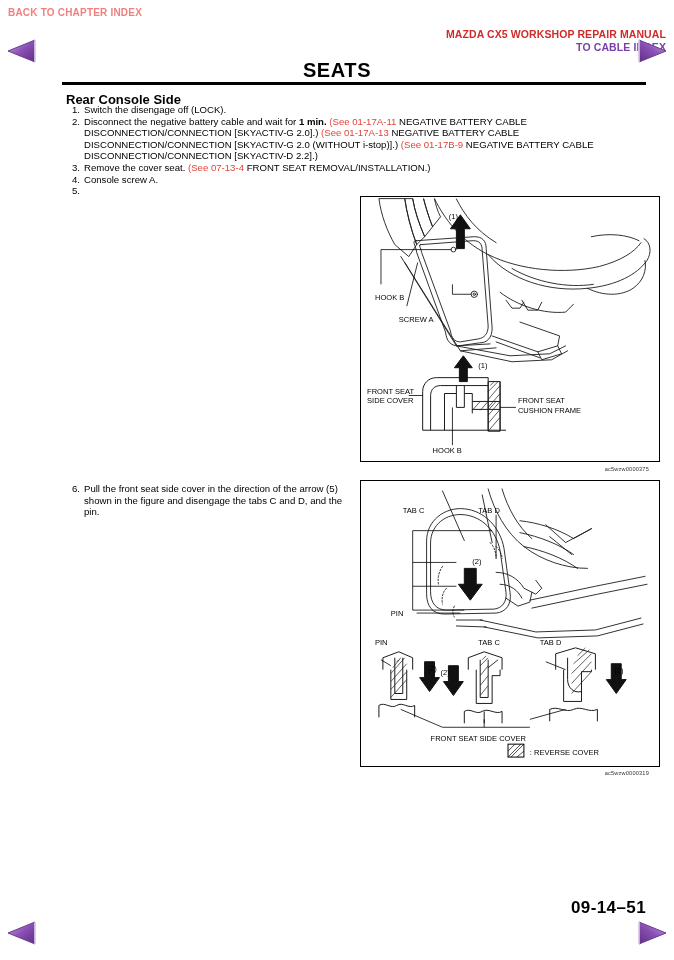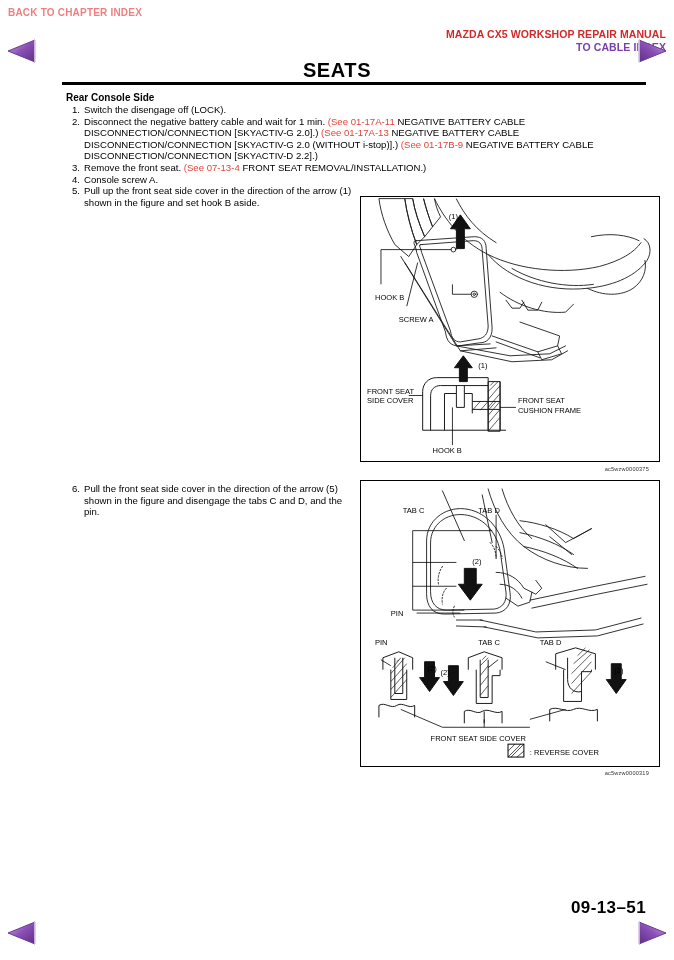--- a/index.html
+++ b/index.html
@@ -54,36 +54,36 @@
     letter-spacing: .6px;
   }
   .title-rule {
     position: absolute; left: 62px; right: 28px; top: 82px;
     height: 3px; background: #000;
   }
 
   
   .section-head {
     position: absolute; left: 66px; top: 92px;
-    font-size: 10px; font-weight: bold;
+    font-size: 13px; font-weight: bold;
   }
   .steps {
     position: absolute; left: 66px; top: 104px;
     width: 590px;
     font-size: 9.6px; line-height: 11.6px;
   }
   .step { display: flex; margin-bottom: 0px; }
   .step-num {
     width: 14px; flex: 0 0 14px; text-align: right;
     padding-right: 4px;
   }
   .step-body { flex: 1 1 auto; }
   .step-narrow .step-body { max-width: 272px; }
   .ref { color: #e2443b; }
-  .bold { font-weight: normal; }
+  .bold { font-weight: bold; }
 
   .step6 {
     position: absolute; left: 66px; top: 483px;
     width: 290px;
     font-size: 9.6px; line-height: 11.6px;
     display: flex;
   }
 
   
   .figure {
@@ -176,29 +176,28 @@
     <div class="step">
       <span class="step-num">1.</span>
       <span class="step-body"><span>Switch the disengage off (LOCK).</span></span>
     </div>
     <div class="step">
       <span class="step-num">2.</span>
       <span class="step-body"><span>Disconnect the negative battery cable and wait for </span><span class="bold">1 min.</span><span> </span><span class="ref">(See 01-17A-11</span><span> NEGATIVE BATTERY CABLE DISCONNECTION/CONNECTION [SKYACTIV-G 2.0].) </span><span class="ref">(See 01-17A-13</span><span> NEGATIVE BATTERY CABLE DISCONNECTION/CONNECTION [SKYACTIV-G 2.0 (WITHOUT i-stop)].) </span><span class="ref">(See 01-17B-9</span><span> NEGATIVE BATTERY CABLE DISCONNECTION/CONNECTION [SKYACTIV-D 2.2].)</span></span>
     </div>
     <div class="step">
       <span class="step-num">3.</span>
-      <span class="step-body"><span>Remove the front seat. </span><span class="ref">(See 07-13-4</span><span> FRONT SEAT REMOVAL/INSTALLATION.)</span></span>
+      <span class="step-body"><span>Remove the cover seat. </span><span class="ref">(See 07-13-4</span><span> FRONT SEAT REMOVAL/INSTALLATION.)</span></span>
     </div>
     <div class="step">
       <span class="step-num">4.</span>
       <span class="step-body"><span>Console screw A.</span></span>
     </div>
     <div class="step step-narrow">
       <span class="step-num">5.</span>
-      <span class="step-body"><span>Pull up the front seat side cover in the direction of the arrow (1) shown in the figure and set hook B aside.</span></span>
     </div>
   </div>
 
 <div class="step6">
   <span class="step-num">6.</span>
   <span class="step-body">Pull the front seat side cover in the direction of the arrow (5) shown in the figure and disengage the tabs C and D, and the pin.</span>
 </div>
 
 <div class="figure" id="figure-1">
   <svg viewBox="0 0 300 266">
@@ -419,13 +418,13 @@
     <text x="180" y="165">TAB D</text>
     <text x="67" y="191">(2)</text>
     <text x="80" y="195">(2)</text>
     <text x="255" y="193">(2)</text>
     <text x="70" y="262">FRONT SEAT SIDE COVER</text>
     <text x="170" y="276">: REVERSE COVER</text>
   </svg>
 </div>
 <div class="fig-code" id="fig-code-2">ac5wzw0000319</div>
 
-<div class="page-number">09-13–51</div>
+<div class="page-number">09-14–51</div>
 
 </body></html>

